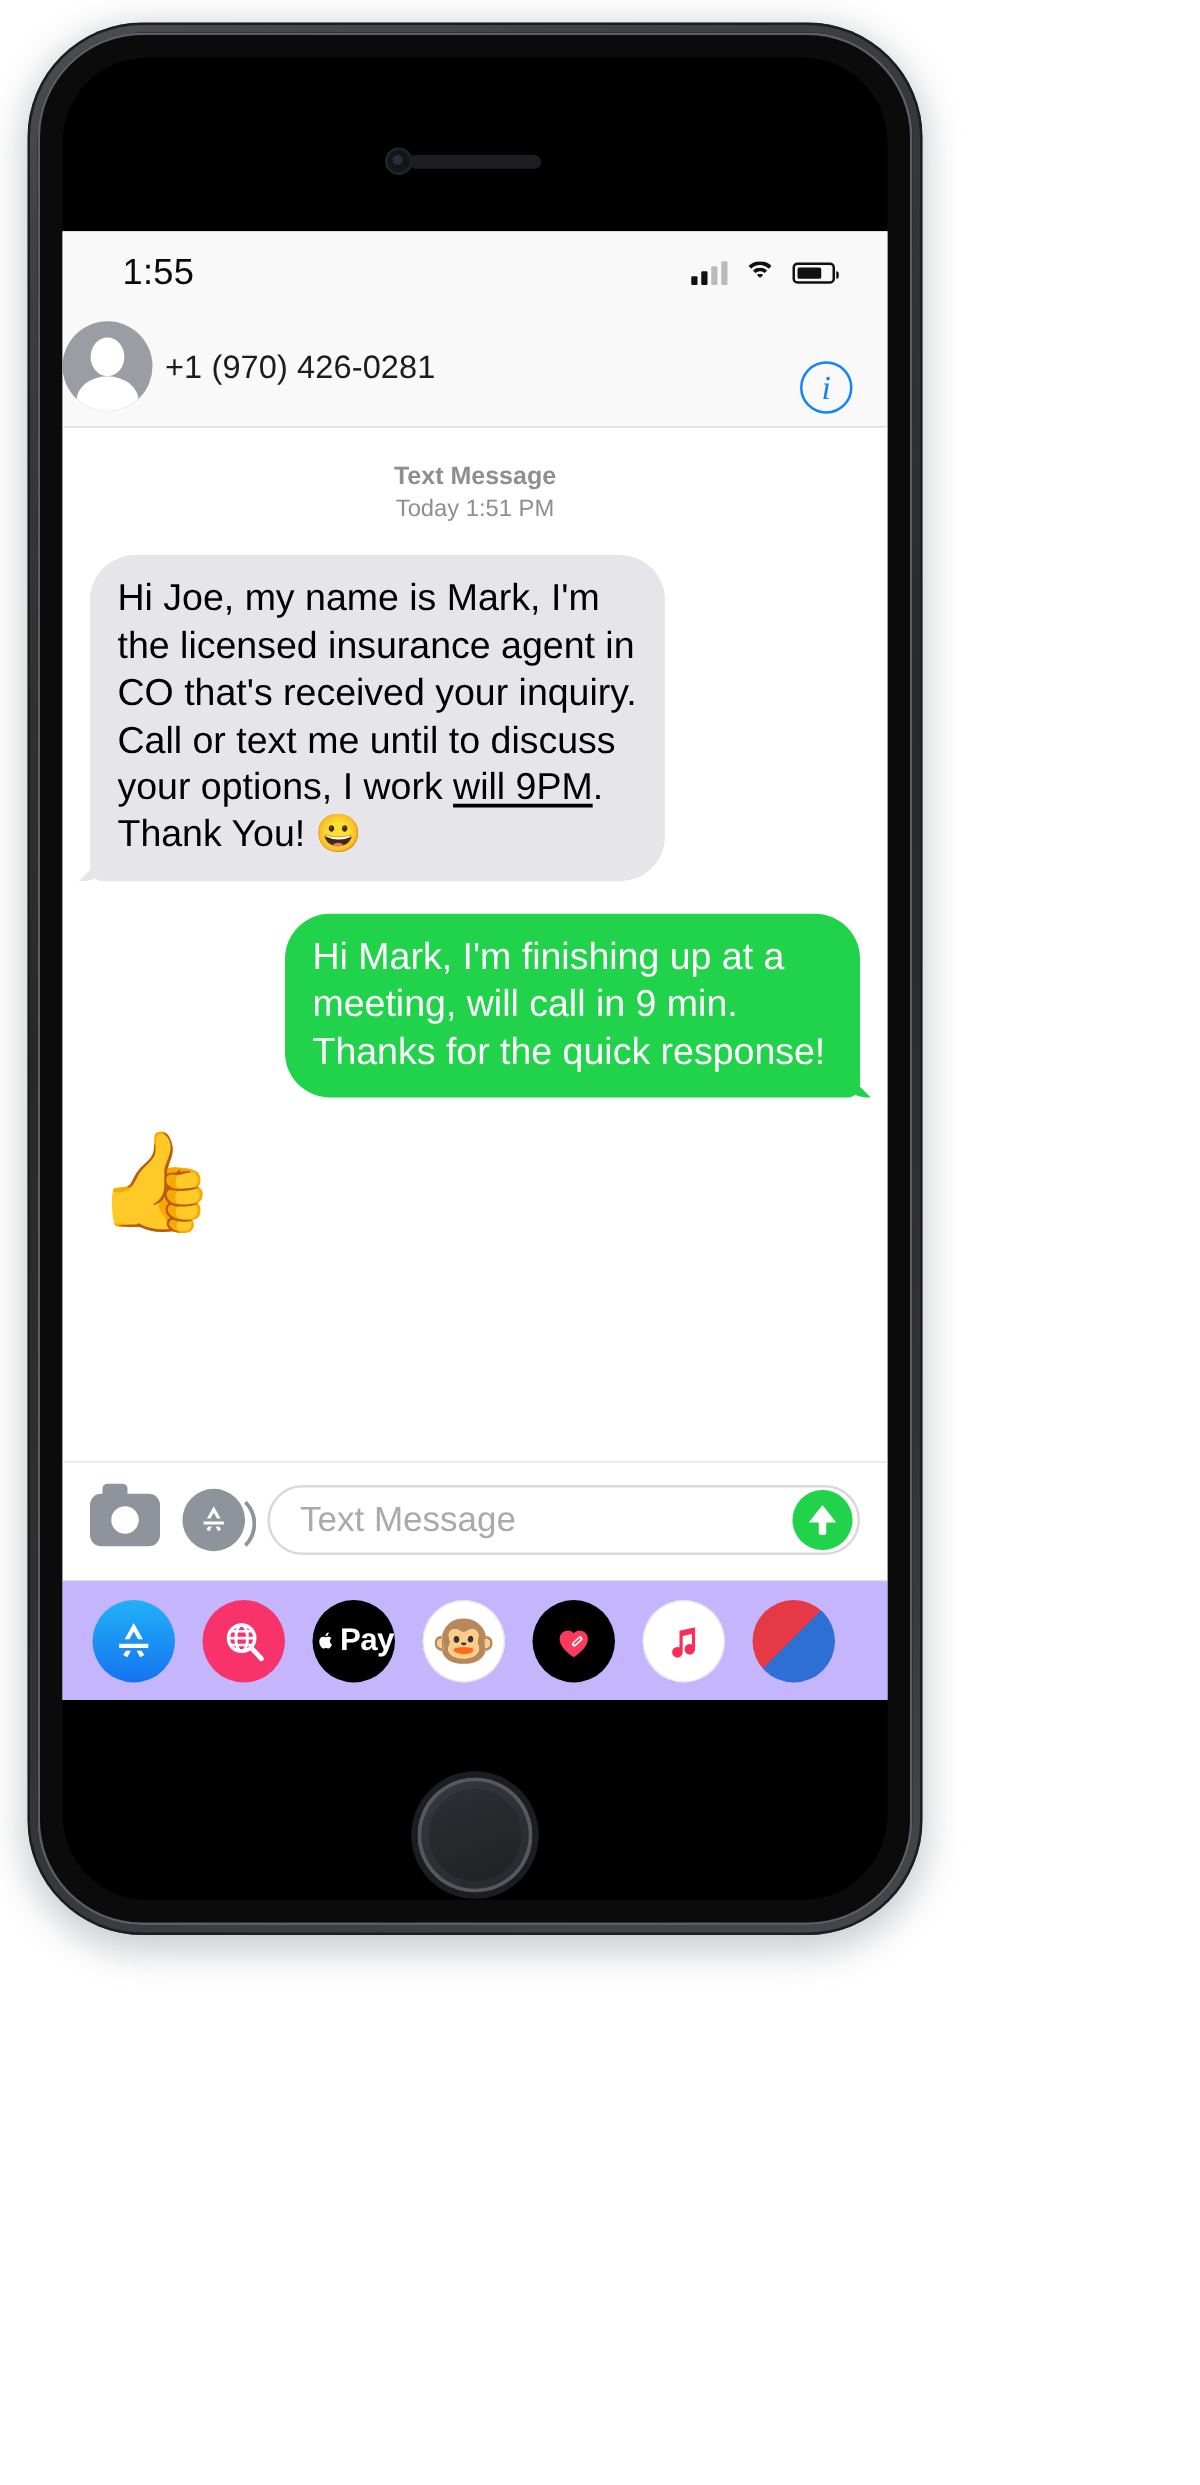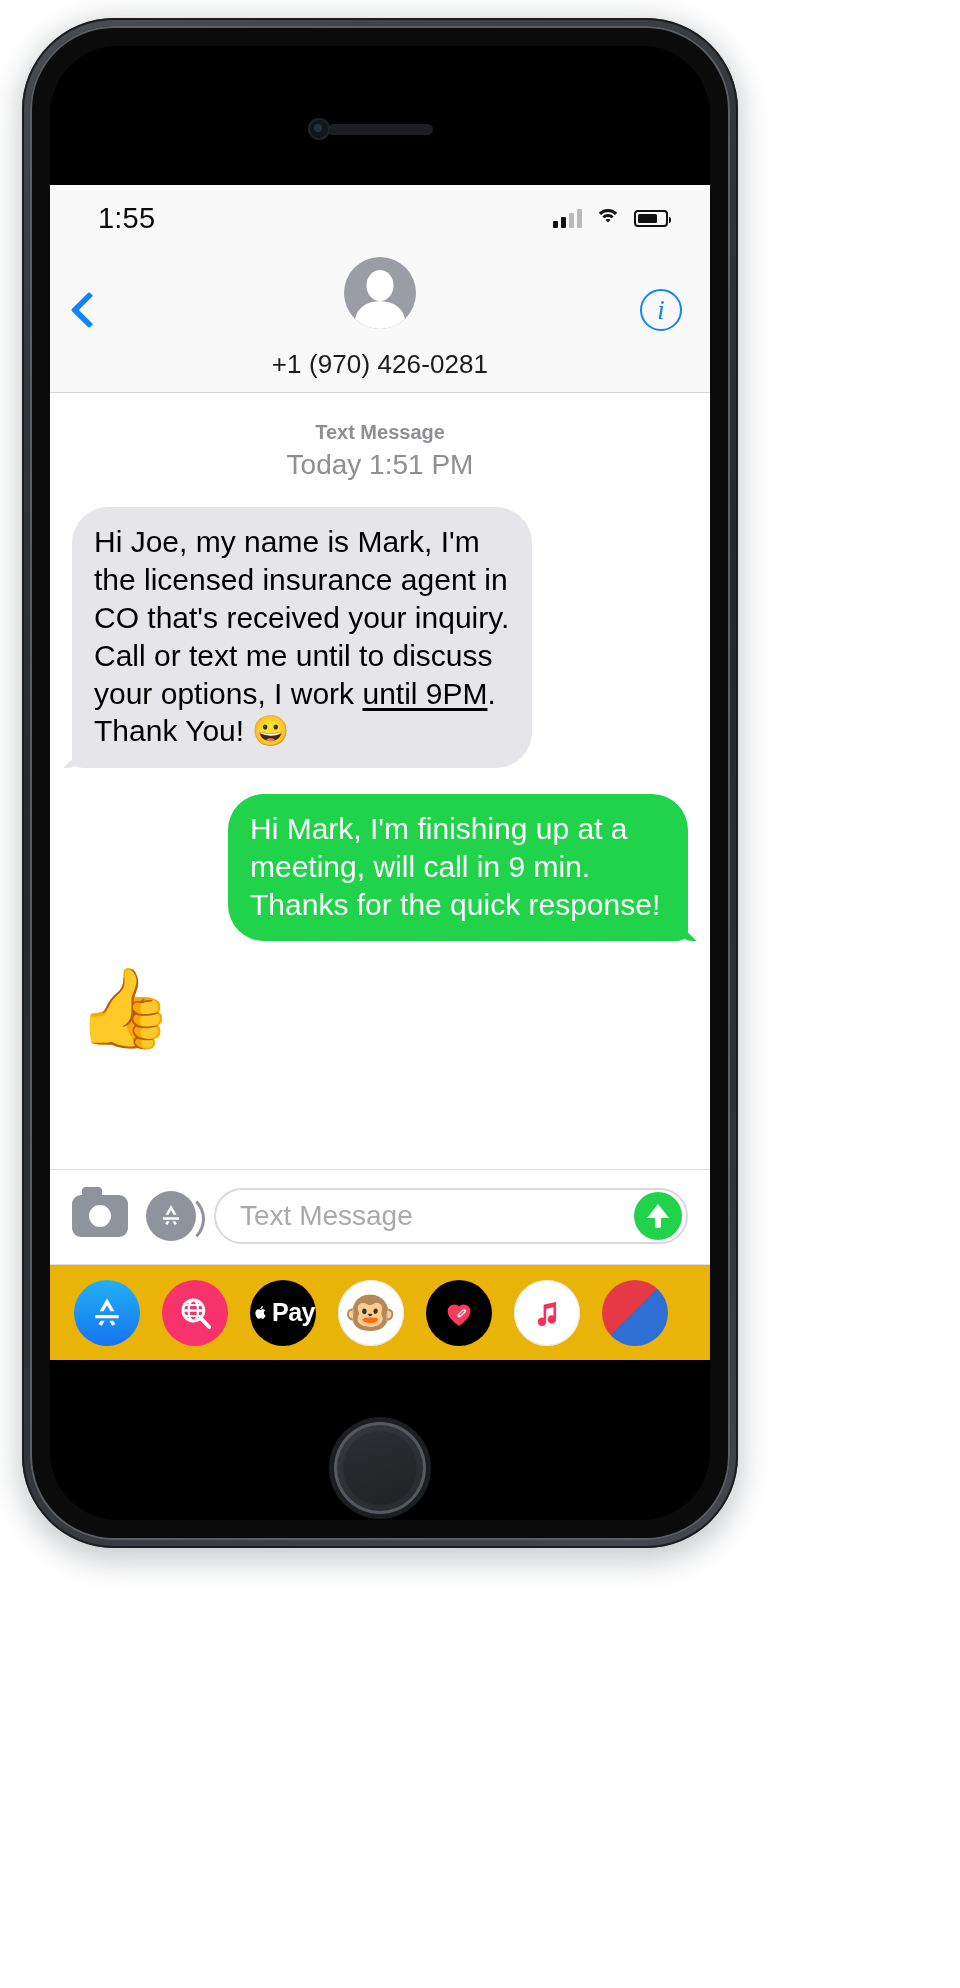--- a/index.html
+++ b/index.html
@@ -173,21 +173,21 @@
     width:42px; height:42px; border-radius:50%;
     border:2.5px solid #1184fc;
     color:#1184fc;
     font-family:"Liberation Serif", serif;
     font-style: italic;
     font-size:27px;
     display:flex; align-items:center; justify-content:center;
     cursor:pointer;
   }
   .contact {
-    display:flex; flex-direction:column; align-items:center; gap:20px;
+    display:flex; align-items:center; gap:10px;
   }
   .avatar {
     width:72px; height:72px; border-radius:50%;
     background:#9a9da4;
     position:relative; overflow:hidden;
   }
   .avatar::before {
     content:""; position:absolute;
     left:50%; top:13px; transform:translateX(-50%);
     width:27px; height:31px; border-radius:50%;
@@ -216,21 +216,21 @@
   .daystamp {
     text-align:center;
     line-height:1.34;
     margin-bottom: 24px;
   }
   .daystamp .kind {
     font-size:20px; font-weight:bold; color:#8e8e93;
     display:block;
   }
   .daystamp .when {
-    font-size:28px; color:#8e8e93; display:block;
+    font-size:19px; color:#8e8e93; display:block;
   }
 
   .row { display:flex; margin-bottom: 26px; }
   .row.in  { justify-content:flex-start; }
   .row.out { justify-content:flex-end; }
 
   .bubble {
     max-width: 460px;
     padding: 16px 22px 18px;
     border-radius: 36px;
@@ -342,21 +342,21 @@
   .send-btn::after {
     content:""; position:absolute;
     left:50%; top:20px; transform:translateX(-50%);
     width:6px; height:16px; background:#fff; border-radius:0 0 2px 2px;
   }
 
   
   .appdrawer {
     flex: 0 0 auto;
     height: 96px;
-    background:#eab308;
+    background:#c4b5fd;
     border-top:1px solid #dcdce0;
     display:flex; align-items:center;
     gap: 22px;
     padding: 0 24px;
     overflow:hidden;
   }
   .appicon {
     width:66px; height:66px; border-radius:50%;
     flex:0 0 auto; cursor:pointer;
     display:flex; align-items:center; justify-content:center;
@@ -426,21 +426,21 @@
     </div>
 
     <div class="convo">
 
       <div class="daystamp">
         <span class="kind">Text Message</span>
         <span class="when">Today 1:51 PM</span>
       </div>
 
       <div class="row in">
-        <div class="bubble gray"><span>Hi Joe, my name is Mark, I'm the licensed insurance agent in CO that's received your inquiry. Call or text me until to discuss your options, I work </span><span class="linkish">until 9PM</span><span>. Thank You! </span><span class="emoji-inline">😀</span></div>
+        <div class="bubble gray"><span>Hi Joe, my name is Mark, I'm the licensed insurance agent in CO that's received your inquiry. Call or text me until to discuss your options, I work </span><span class="linkish">will 9PM</span><span>. Thank You! </span><span class="emoji-inline">😀</span></div>
       </div>
 
       <div class="row out">
         <div class="bubble green">Hi Mark, I'm finishing up at a meeting, will call in 9 min. Thanks for the quick response!</div>
       </div>
 
       <div class="row in">
         <div class="bigemoji">👍</div>
       </div>
 

